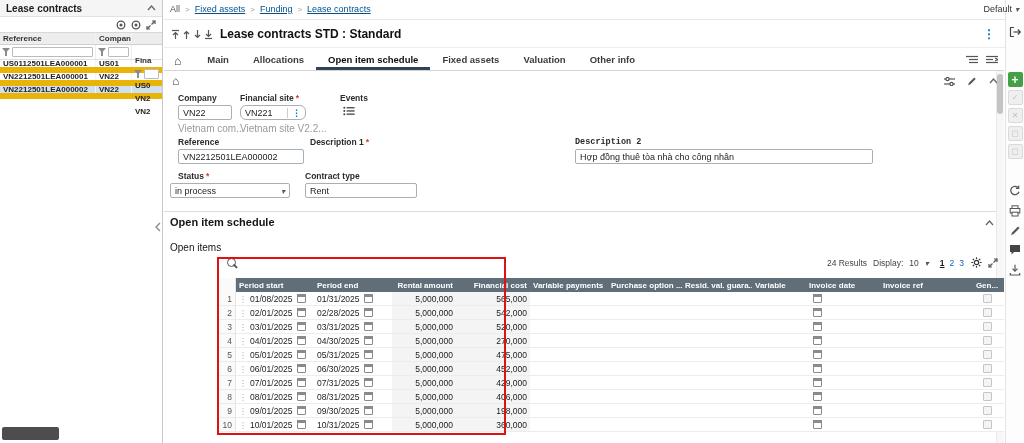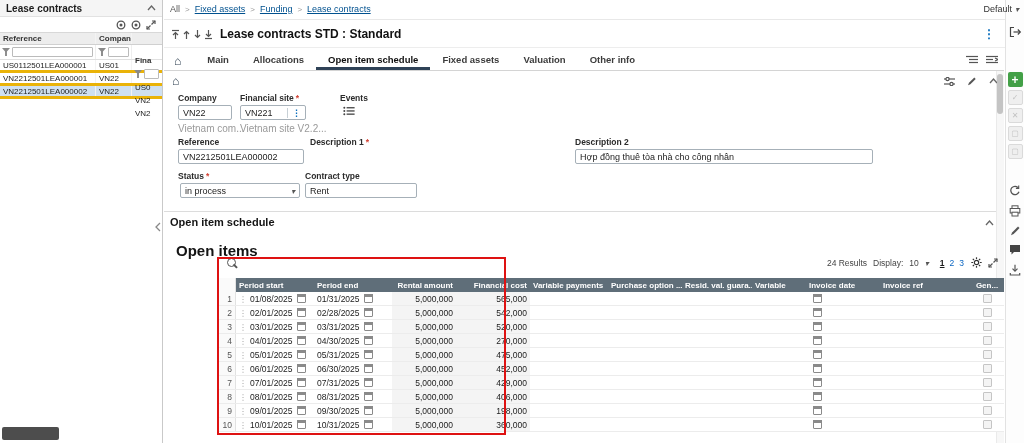--- a/index.html
+++ b/index.html
@@ -8,21 +8,21 @@
 
   
   .left-panel { position:absolute; left:0; top:0; width:163px; height:443px; background:#fff; border-right:1px solid #c9c9c9; }
   .lp-header { height:17px; background:#f5f5f5; display:flex; align-items:center; justify-content:space-between; padding:0 6px; border-bottom:1px solid #e2e2e2; }
   .lp-title { font-weight:bold; font-size:10px; color:#1c1c1c; white-space:nowrap; }
   .lp-iconrow { height:15px; display:flex; justify-content:flex-end; align-items:center; gap:5px; padding:0 6px; }
   .lp-thead { display:flex; height:13px; background:#ededed; border-top:1px solid #d8d8d8; border-bottom:1px solid #d0d0d0; font-size:8px; font-weight:bold; color:#333; align-items:center; }
   .lp-filter { display:flex; height:15px; align-items:center; border-bottom:1px solid #e0e0e0; }
   .lp-fcell { display:flex; align-items:center; gap:2px; padding:0 2px; border-right:1px solid #eee; height:100%; }
   .lp-fcell input { flex:1 1 auto; min-width:8px; height:10px; border:1px solid #bbb; border-radius:1px; font-size:7px; padding:0 1px; }
-  .lp-row { display:flex; height:13px; align-items:center; font-size:8px; border-bottom:3px solid #eab308; cursor:pointer; background:#fff; }
+  .lp-row { display:flex; height:13px; align-items:center; font-size:8px; border-bottom:6px solid #eab308; cursor:pointer; background:#fff;font-weight:bold; }
   .lp-row.sel { background:#cfe0f0; }
   .lp-c { padding:0 3px; overflow:hidden; white-space:nowrap; height:100%; display:flex; align-items:center; border-right:1px solid #f3f3f3; }
   .lp-ref { width:96px; } .lp-com { width:36px; } .lp-fin { width:29px; border-right:none;margin-top:44px; }
   .funnel { width:8px; height:8px; flex:0 0 auto; background:#8a8a8a; clip-path:polygon(0 0,100% 0,62% 45%,62% 100%,38% 100%,38% 45%); }
   .lp-darkbox { position:absolute; left:2px; top:427px; width:57px; height:13px; background:#4d4d4d; border-radius:2px; }
 
   
   .chev-svg, .ic { display:inline-flex; align-items:center; justify-content:center; cursor:pointer; }
   .house { font-size:12px; color:#2e3f50; line-height:1; cursor:pointer; }
   .kebab { position:absolute; left:983px; top:27px; color:#0a6ebd; font-weight:bold; font-size:12px; cursor:pointer; z-index:3; }
@@ -63,21 +63,21 @@
   .sec-right { margin-left:auto; display:flex; gap:12px; align-items:center; }
   .lbl { position:absolute; font-size:8.5px; font-weight:bold; color:#2b2b2b; white-space:nowrap; z-index:2; }
   .star { color:#d23f31; margin-left:2px; }
   .inp { position:absolute; height:15px; border:1px solid #a6b0b8; border-radius:2px; background:#fff; display:flex; align-items:center; padding:0 4px; font-size:9px; color:#1d1d1d; white-space:nowrap; overflow:hidden; z-index:2; }
   .helper { position:absolute; font-size:10px; color:#9a9a9a; white-space:nowrap; z-index:2; }
 
   
   .divider { position:absolute; left:164px; right:20px; top:211px; border-top:1px solid #dcdcdc; }
   .sec-title { position:absolute; left:170px; top:216px; font-size:11px; font-weight:bold; color:#141414; z-index:2; }
   .sec-chev { position:absolute; right:30px; top:220px; z-index:2; }
-  .sub-title { position:absolute; left:176px; top:242px; font-size:15px; font-weight:bold; color:#141414; z-index:2; }
+  .sub-title { position:absolute; left:170px; top:242px; font-size:10px; font-weight:normal; color:#141414; z-index:2; }
   .collapse-left { position:absolute; left:155px; top:222px; z-index:3; cursor:pointer; }
 
   .oi { position:absolute; left:218px; top:260px; width:786px; font-size:8.5px; z-index:2; }
   .oi-toolbar { height:18px; display:flex; align-items:center; padding:0 6px 13px 8px; }
   .oi-results { margin-left:auto; display:flex; align-items:center; gap:6px; color:#444; font-size:8.5px; }
   .pg { color:#0a66c2; cursor:pointer; padding:0 1px; }
   .pg.cur { color:#1c1c1c; font-weight:bold; text-decoration:underline; }
   .oi-headrow { display:flex; background:#5f6e79; color:#fff; height:14px; align-items:center; font-size:8px; font-weight:bold; }
   .oi-h { padding:0 3px; overflow:hidden; white-space:nowrap; display:flex; align-items:center; height:100%; cursor:pointer; }
   .oi-row { display:flex; height:14px; align-items:center; border-bottom:1px solid #ececec; background:#fff; }
@@ -299,42 +299,42 @@
           <rect x="3.6" y="4.3" width="8" height="1.3"></rect>
           <circle cx="1.3" cy="8.2" r="1"></circle>
           <rect x="3.6" y="7.5" width="8" height="1.3"></rect>
         </g>
       </svg>
   </span>
 
   <div class="inp" style="left:178px; top:105px; width:54px;">
       <span>VN22</span>
     </div>
-  <div class="inp" style="left:240px; top:105px; width:66px;">
+  <div class="inp" style="left:240px; top:105px; width:66px;border-radius:6px;">
       <span>VN221</span>
       <span class="dots"></span>
     </div>
   <div class="helper" style="left:178px; top:123px;">Vietnam com...</div>
   <div class="helper" style="left:240px; top:123px;">Vietnam site V2.2...</div>
 
   <div class="lbl" style="left:178px; top:137px;"><span>Reference</span></div>
   <div class="lbl" style="left:310px; top:137px;"><span>Description 1</span><span class="star">*</span></div>
-  <div class="lbl" style="left:575px; top:137px;"><span>Description 2</span></div>
+  <div class="lbl" style="left:575px; top:137px;font-family:Liberation Mono, monospace;"><span>Description 2</span></div>
 
   <div class="inp" style="left:178px; top:149px; width:126px;">
       <span>VN2212501LEA000002</span>
     </div>
   <div class="inp" style="left:575px; top:149px; width:298px;">
       <span>Hợp đồng thuê tòa nhà cho công nhân</span>
     </div>
 
   <div class="lbl" style="left:178px; top:171px;"><span>Status</span><span class="star">*</span></div>
   <div class="lbl" style="left:305px; top:171px;"><span>Contract type</span></div>
 
-  <div class="inp" style="left:180px; top:183px; width:120px;">
+  <div class="inp" style="left:170px; top:183px; width:120px;">
       <span>in process</span>
       <i class="caret" style="margin-left:auto;"></i>
     </div>
   <div class="inp" style="left:305px; top:183px; width:112px;">
       <span>Rent</span>
     </div>
 
   <div class="divider"></div>
   <div class="sec-title">Open item schedule</div>
   <span class="sec-chev ic">

